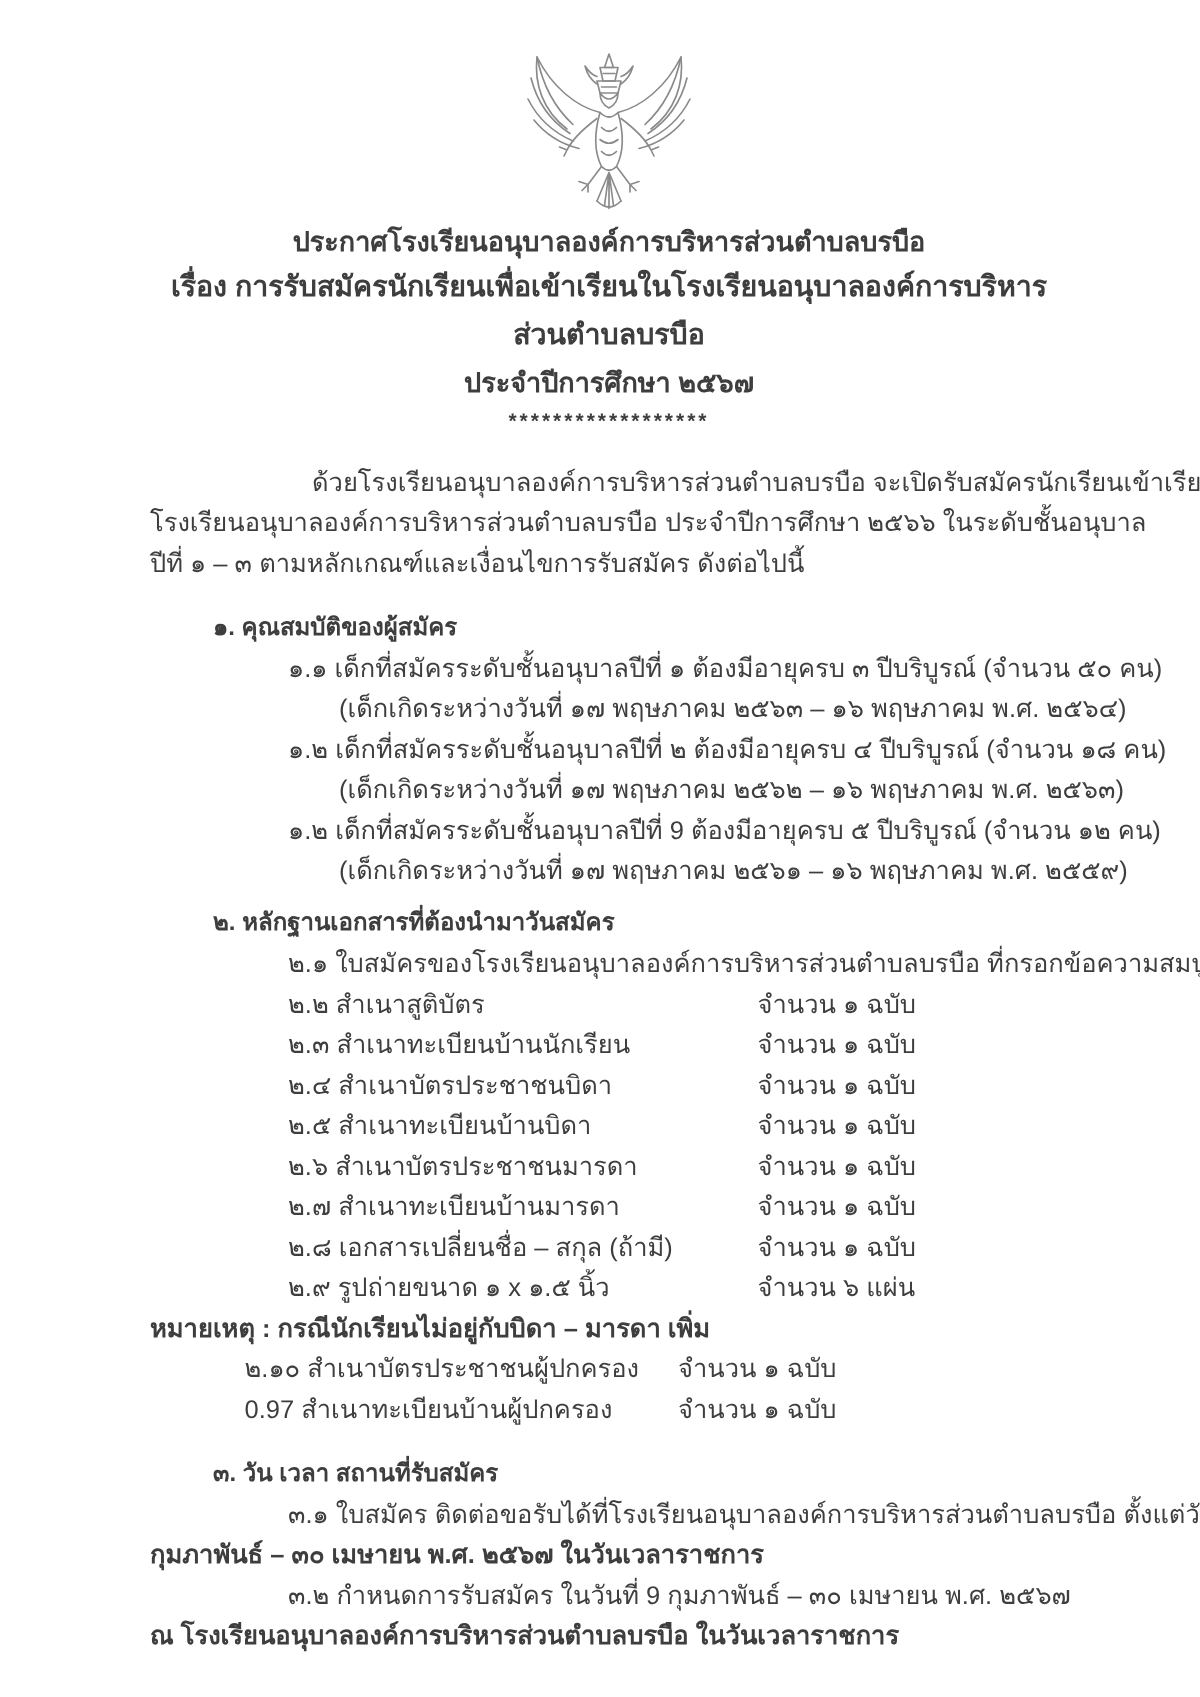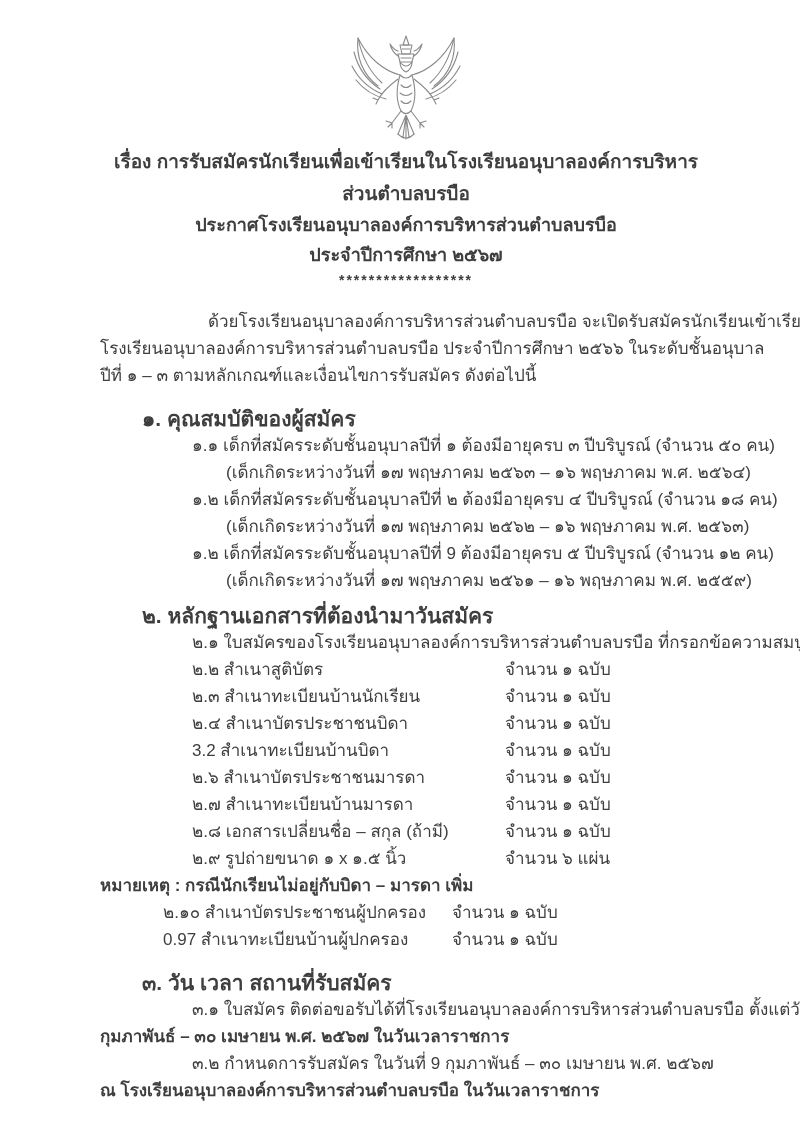--- a/index.html
+++ b/index.html
@@ -29,21 +29,21 @@
     font-size: 14px;
     letter-spacing: 2px;
     line-height: 20px;
     color: #3e3e3e;
   }
   .body-line { font-size: 17px; line-height: 27px; white-space: nowrap; }
   .intro-block { margin-top: 18px; }
   .first-indent { text-indent: 108px; }
   .sec-heading {
     font-weight: bold;
-    font-size: 21px;
+    font-size: 16px;
     line-height: 27px;
     margin-left: 42px;
     white-space: nowrap;
   }
   .gap-sm { margin-top: 8px; }
   .gap-md { margin-top: 16px; }
   .item { margin-left: 92px; }
   .subline { margin-left: 126px; }
   .doc-row { position: relative; margin-left: 92px; }
   .doc-row .qty { position: absolute; left: 313px; top: 0; }
@@ -91,22 +91,22 @@
       <path d="M53 67 Q58 72 63 67"></path>
 
       <path d="M53 77 L44 89 M44 89 L38 87 M44 89 L40 93 M44 89 L44 94"></path>
       <path d="M63 77 L72 89 M72 89 L78 87 M72 89 L76 93 M72 89 L72 94"></path>
 
       <path d="M58 81 L50 100 M58 81 L55 103 M58 81 L58 105 M58 81 L61 103 M58 81 L66 100"></path>
       <path d="M50 100 Q58 108 66 100"></path>
     </svg>
   </div>
 
+  <div class="title-line">ประกาศโรงเรียนอนุบาลองค์การบริหารส่วนตำบลบรบือ</div>
   <div class="title-line title-subject">เรื่อง  การรับสมัครนักเรียนเพื่อเข้าเรียนในโรงเรียนอนุบาลองค์การบริหารส่วนตำบลบรบือ</div>
-  <div class="title-line">ประกาศโรงเรียนอนุบาลองค์การบริหารส่วนตำบลบรบือ</div>
   <div class="title-line">ประจำปีการศึกษา ๒๕๖๗</div>
   <div class="divider-line">******************</div>
 
   <div class="intro-block">
     <div class="body-line first-indent">ด้วยโรงเรียนอนุบาลองค์การบริหารส่วนตำบลบรบือ จะเปิดรับสมัครนักเรียนเข้าเรียนใน</div>
     <div class="body-line">โรงเรียนอนุบาลองค์การบริหารส่วนตำบลบรบือ  ประจำปีการศึกษา ๒๕๖๖    ในระดับชั้นอนุบาล</div>
     <div class="body-line">ปีที่ ๑ – ๓   ตามหลักเกณฑ์และเงื่อนไขการรับสมัคร  ดังต่อไปนี้</div>
   </div>
 
   <div class="sec-heading gap-md">๑.  คุณสมบัติของผู้สมัคร</div>
@@ -126,21 +126,21 @@
   </div>
   <div class="body-line doc-row">
     <span>๒.๓  สำเนาทะเบียนบ้านนักเรียน</span>
     <span class="qty">จำนวน  ๑  ฉบับ</span>
   </div>
   <div class="body-line doc-row">
     <span>๒.๔  สำเนาบัตรประชาชนบิดา</span>
     <span class="qty">จำนวน  ๑  ฉบับ</span>
   </div>
   <div class="body-line doc-row">
-    <span>3.2  สำเนาทะเบียนบ้านบิดา</span>
+    <span>๒.๕  สำเนาทะเบียนบ้านบิดา</span>
     <span class="qty">จำนวน  ๑  ฉบับ</span>
   </div>
   <div class="body-line doc-row">
     <span>๒.๖  สำเนาบัตรประชาชนมารดา</span>
     <span class="qty">จำนวน  ๑  ฉบับ</span>
   </div>
   <div class="body-line doc-row">
     <span>๒.๗  สำเนาทะเบียนบ้านมารดา</span>
     <span class="qty">จำนวน  ๑  ฉบับ</span>
   </div>

